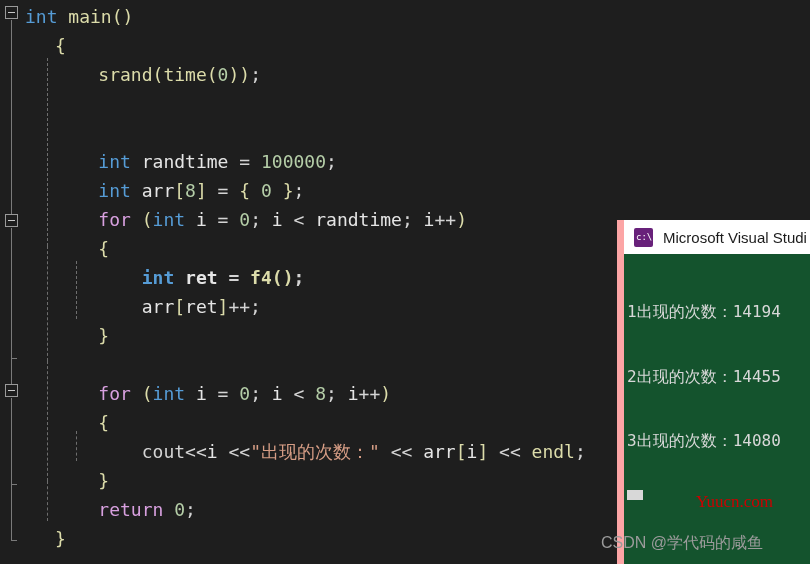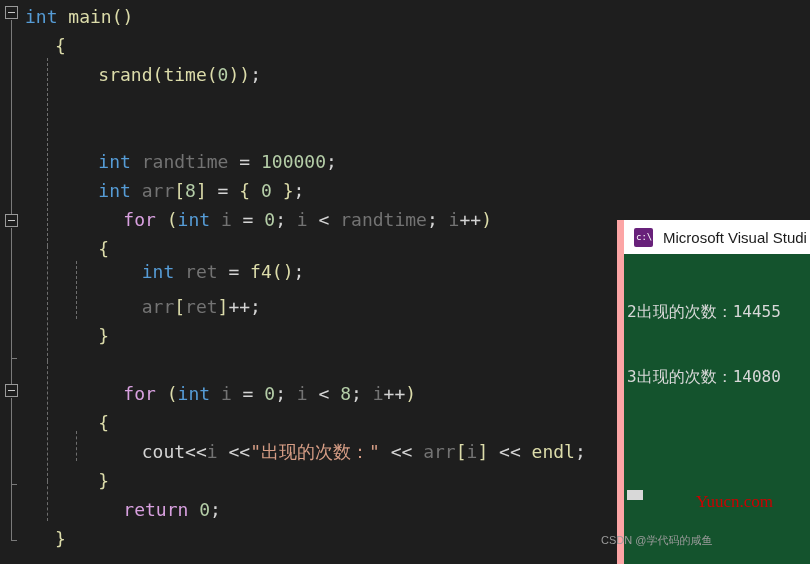--- a/index.html
+++ b/index.html
@@ -69,22 +69,22 @@
     line-height: 29px;
     white-space: pre;
   }
   .line {
     position: absolute;
     left: 0;
     height: 29px;
     white-space: pre;
   }
   .kw        { color: #569cd6; }  
-  .kwctl     { color: #d8a0df; margin-left: 25px; }  
-  .ident     { color: #737373; text-align: center; }  
+  .kwctl     { color: #d8a0df; }  
+  .ident     { color: #e5e5e5; text-align: center; }  
   .fn        { color: #dcdcaa; }  
   .num       { color: #b5cea8; }  
   .punc      { color: #dcdcaa; }  
   .plain     { color: #d4d4d4; }
   .str       { color: #d69d85; }  
   .op        { color: #d4d4d4; }
 
   
   #console-window {
     position: absolute;
@@ -148,21 +148,21 @@
     left: 696px; top: 492px;
     font-family: "Liberation Serif", serif;
     font-size: 17px;
     color: #cc0000;
     white-space: nowrap;
   }
   #wm-csdn {
     position: absolute;
     left: 601px; top: 533px;
     font-family: "Liberation Sans", sans-serif;
-    font-size: 11px;
+    font-size: 16px;
     color: #9b9b9b;
     white-space: nowrap;
   }
 </style>
 </head>
 <body>
 
 <div id="editor">
 
   <div id="outline-margin">
@@ -198,21 +198,21 @@
     <div class="line" style="top:118px; left:55px;"></div>
 
     <div class="line" style="top:147px; left:55px;"><span class="plain">    </span><span class="kw">int</span><span class="plain"> </span><span class="ident">randtime</span><span class="op"> </span><span class="op">=</span><span class="op"> </span><span class="num">100000</span><span class="plain">;</span></div>
 
     <div class="line" style="top:176px; left:55px;"><span class="plain">    </span><span class="kw">int</span><span class="plain"> </span><span class="ident">arr</span><span class="punc">[</span><span class="num">8</span><span class="punc">]</span><span class="op"> </span><span class="op">=</span><span class="op"> </span><span class="punc">{</span><span class="plain"> </span><span class="num">0</span><span class="plain"> </span><span class="punc">}</span><span class="plain">;</span></div>
 
     <div class="line" style="top:205px; left:55px;"><span class="plain">    </span><span class="kwctl">for</span><span class="plain"> </span><span class="punc">(</span><span class="kw">int</span><span class="plain"> </span><span class="ident">i</span><span class="op"> </span><span class="op">=</span><span class="op"> </span><span class="num">0</span><span class="plain">;</span><span class="plain"> </span><span class="ident">i</span><span class="op"> </span><span class="op">&lt;</span><span class="op"> </span><span class="ident">randtime</span><span class="plain">;</span><span class="plain"> </span><span class="ident">i</span><span class="op">++</span><span class="punc">)</span></div>
 
     <div class="line" style="top:234px; left:55px;"><span class="plain">    </span><span class="punc">{</span></div>
 
-    <div class="line" style="top:257px; left:55px;"><span class="plain">        </span><span class="kw">int</span><span class="plain"> </span><span class="ident">ret</span><span class="op"> </span><span class="op">=</span><span class="op"> </span><span class="fn">f4</span><span class="punc">(</span><span class="punc">)</span><span class="plain">;</span></div>
+    <div class="line" style="top:263px; left:55px;font-weight:bold;"><span class="plain">        </span><span class="kw">int</span><span class="plain"> </span><span class="ident">ret</span><span class="op"> </span><span class="op">=</span><span class="op"> </span><span class="fn">f4</span><span class="punc">(</span><span class="punc">)</span><span class="plain">;</span></div>
 
     <div class="line" style="top:292px; left:55px;"><span class="plain">        </span><span class="ident">arr</span><span class="punc">[</span><span class="ident">ret</span><span class="punc">]</span><span class="op">++</span><span class="plain">;</span></div>
 
     <div class="line" style="top:321px; left:55px;"><span class="plain">    </span><span class="punc">}</span></div>
 
     <div class="line" style="top:350px; left:55px;"></div>
 
     <div class="line" style="top:379px; left:55px;"><span class="plain">    </span><span class="kwctl">for</span><span class="plain"> </span><span class="punc">(</span><span class="kw">int</span><span class="plain"> </span><span class="ident">i</span><span class="op"> </span><span class="op">=</span><span class="op"> </span><span class="num">0</span><span class="plain">;</span><span class="plain"> </span><span class="ident">i</span><span class="op"> </span><span class="op">&lt;</span><span class="op"> </span><span class="num">8</span><span class="plain">;</span><span class="plain"> </span><span class="ident">i</span><span class="op">++</span><span class="punc">)</span></div>
 
     <div class="line" style="top:408px; left:55px;"><span class="plain">    </span><span class="punc">{</span></div>
@@ -227,20 +227,21 @@
 
   </div>
 </div>
 
 <div id="console-window">
   <div id="console-titlebar">
     <div id="console-icon"></div>
     <div id="console-title">Microsoft Visual Studi</div>
   </div>
   <div id="console-body">
+    <div class="console-line">1出现的次数：14194</div>
     <div class="console-line">2出现的次数：14455</div>
     <div class="console-line">3出现的次数：14080</div>
     
     
     
     
     
     
     
   </div>

